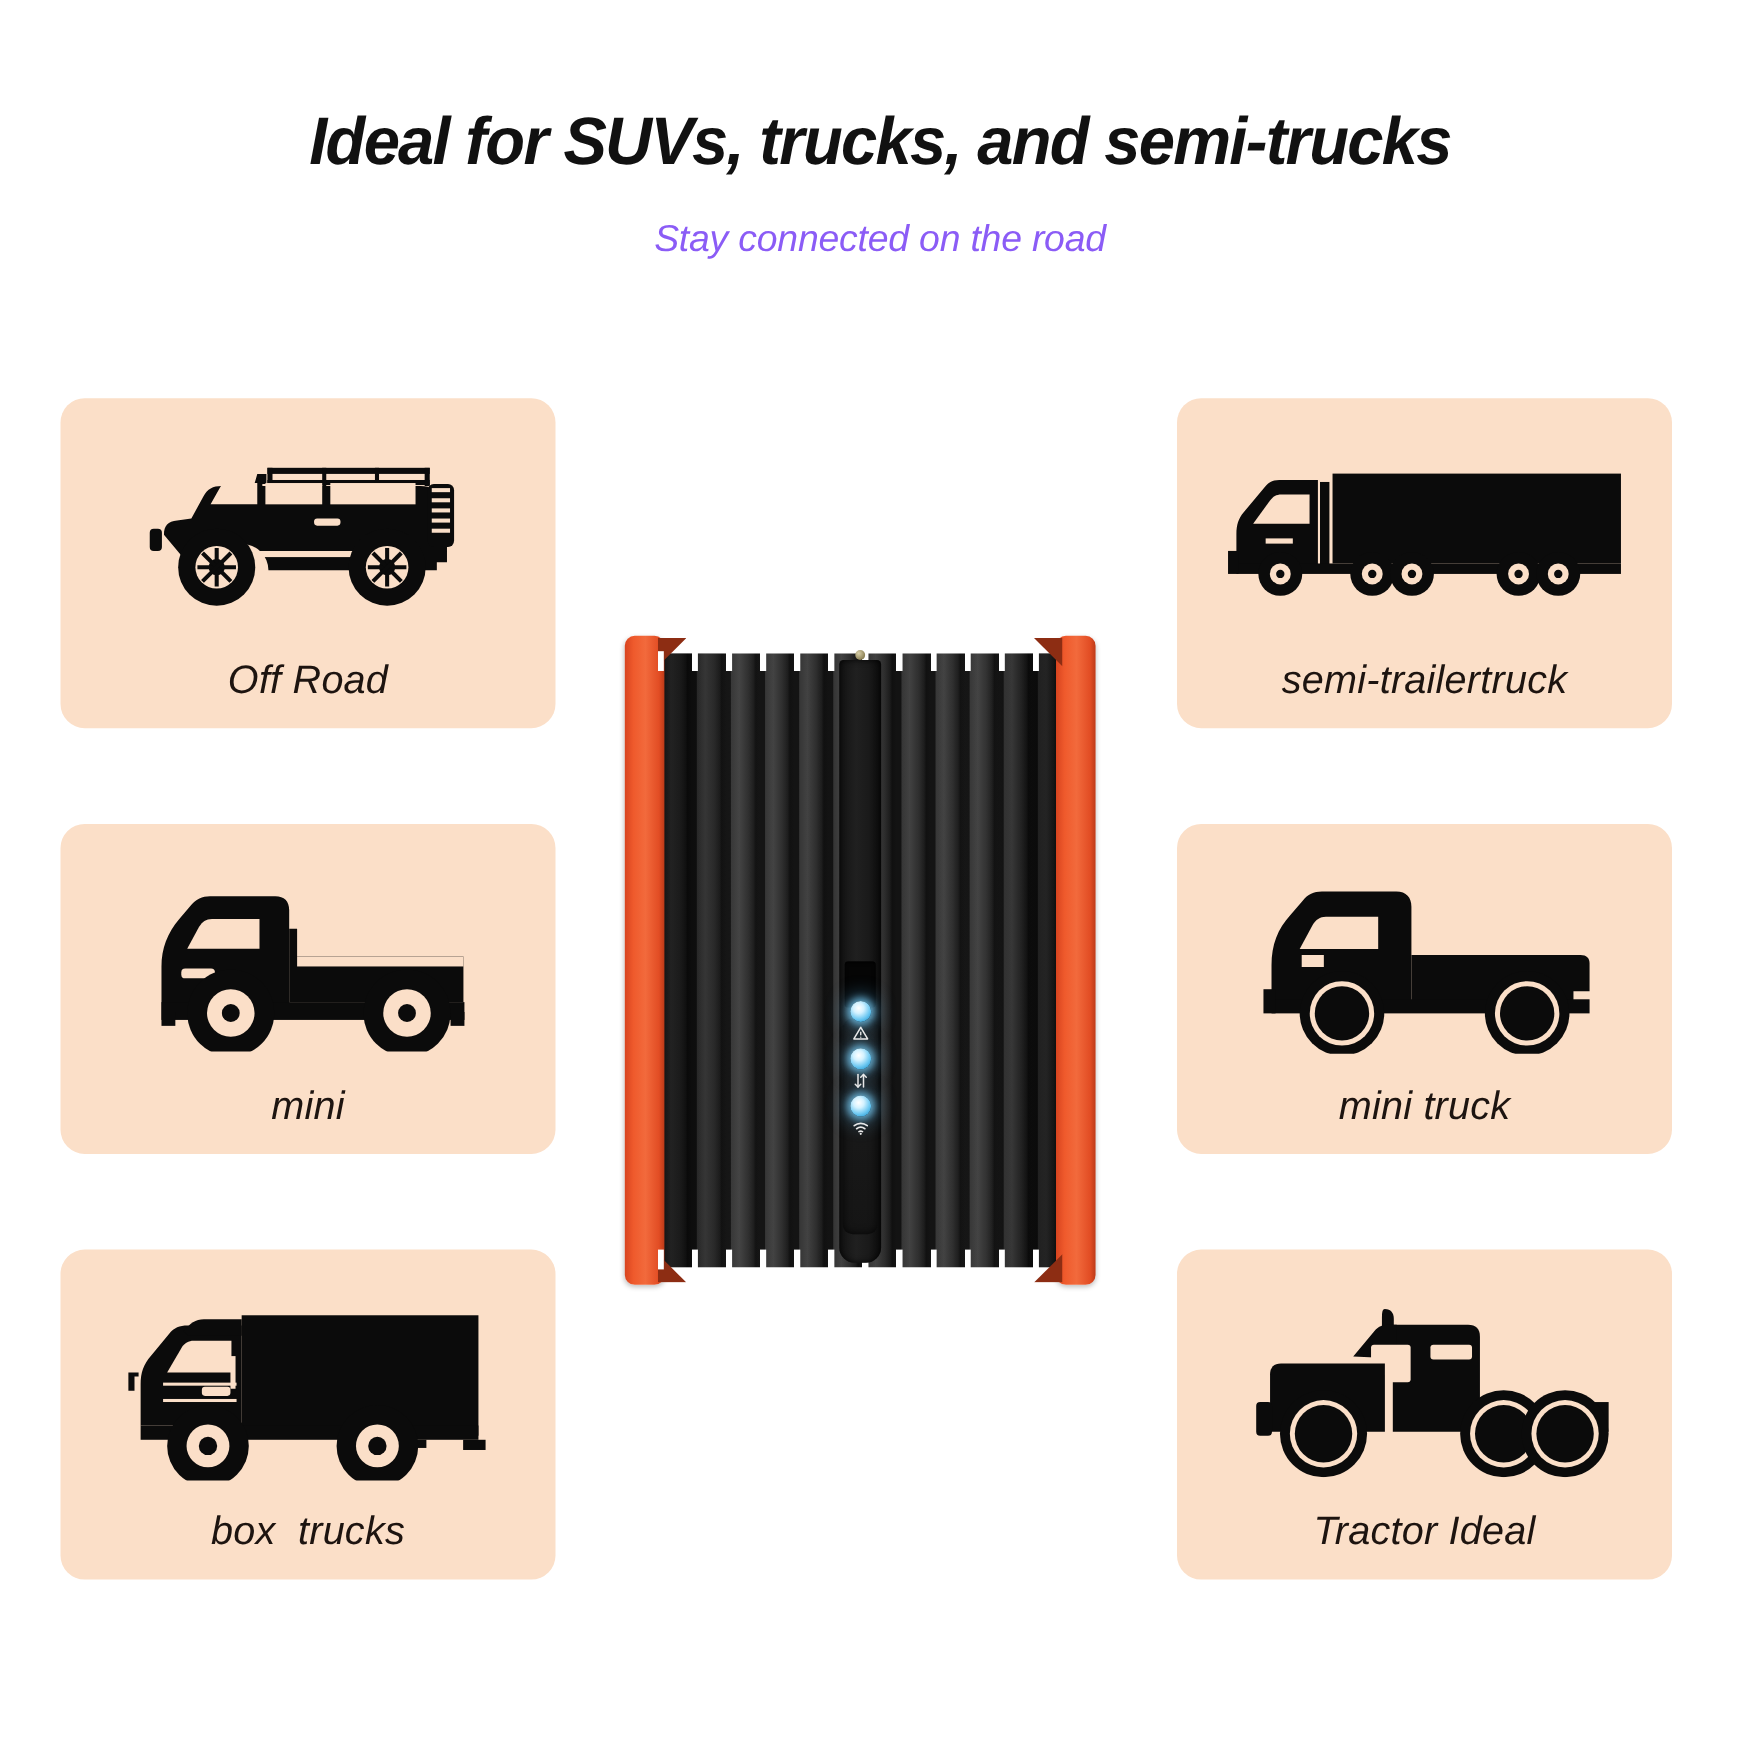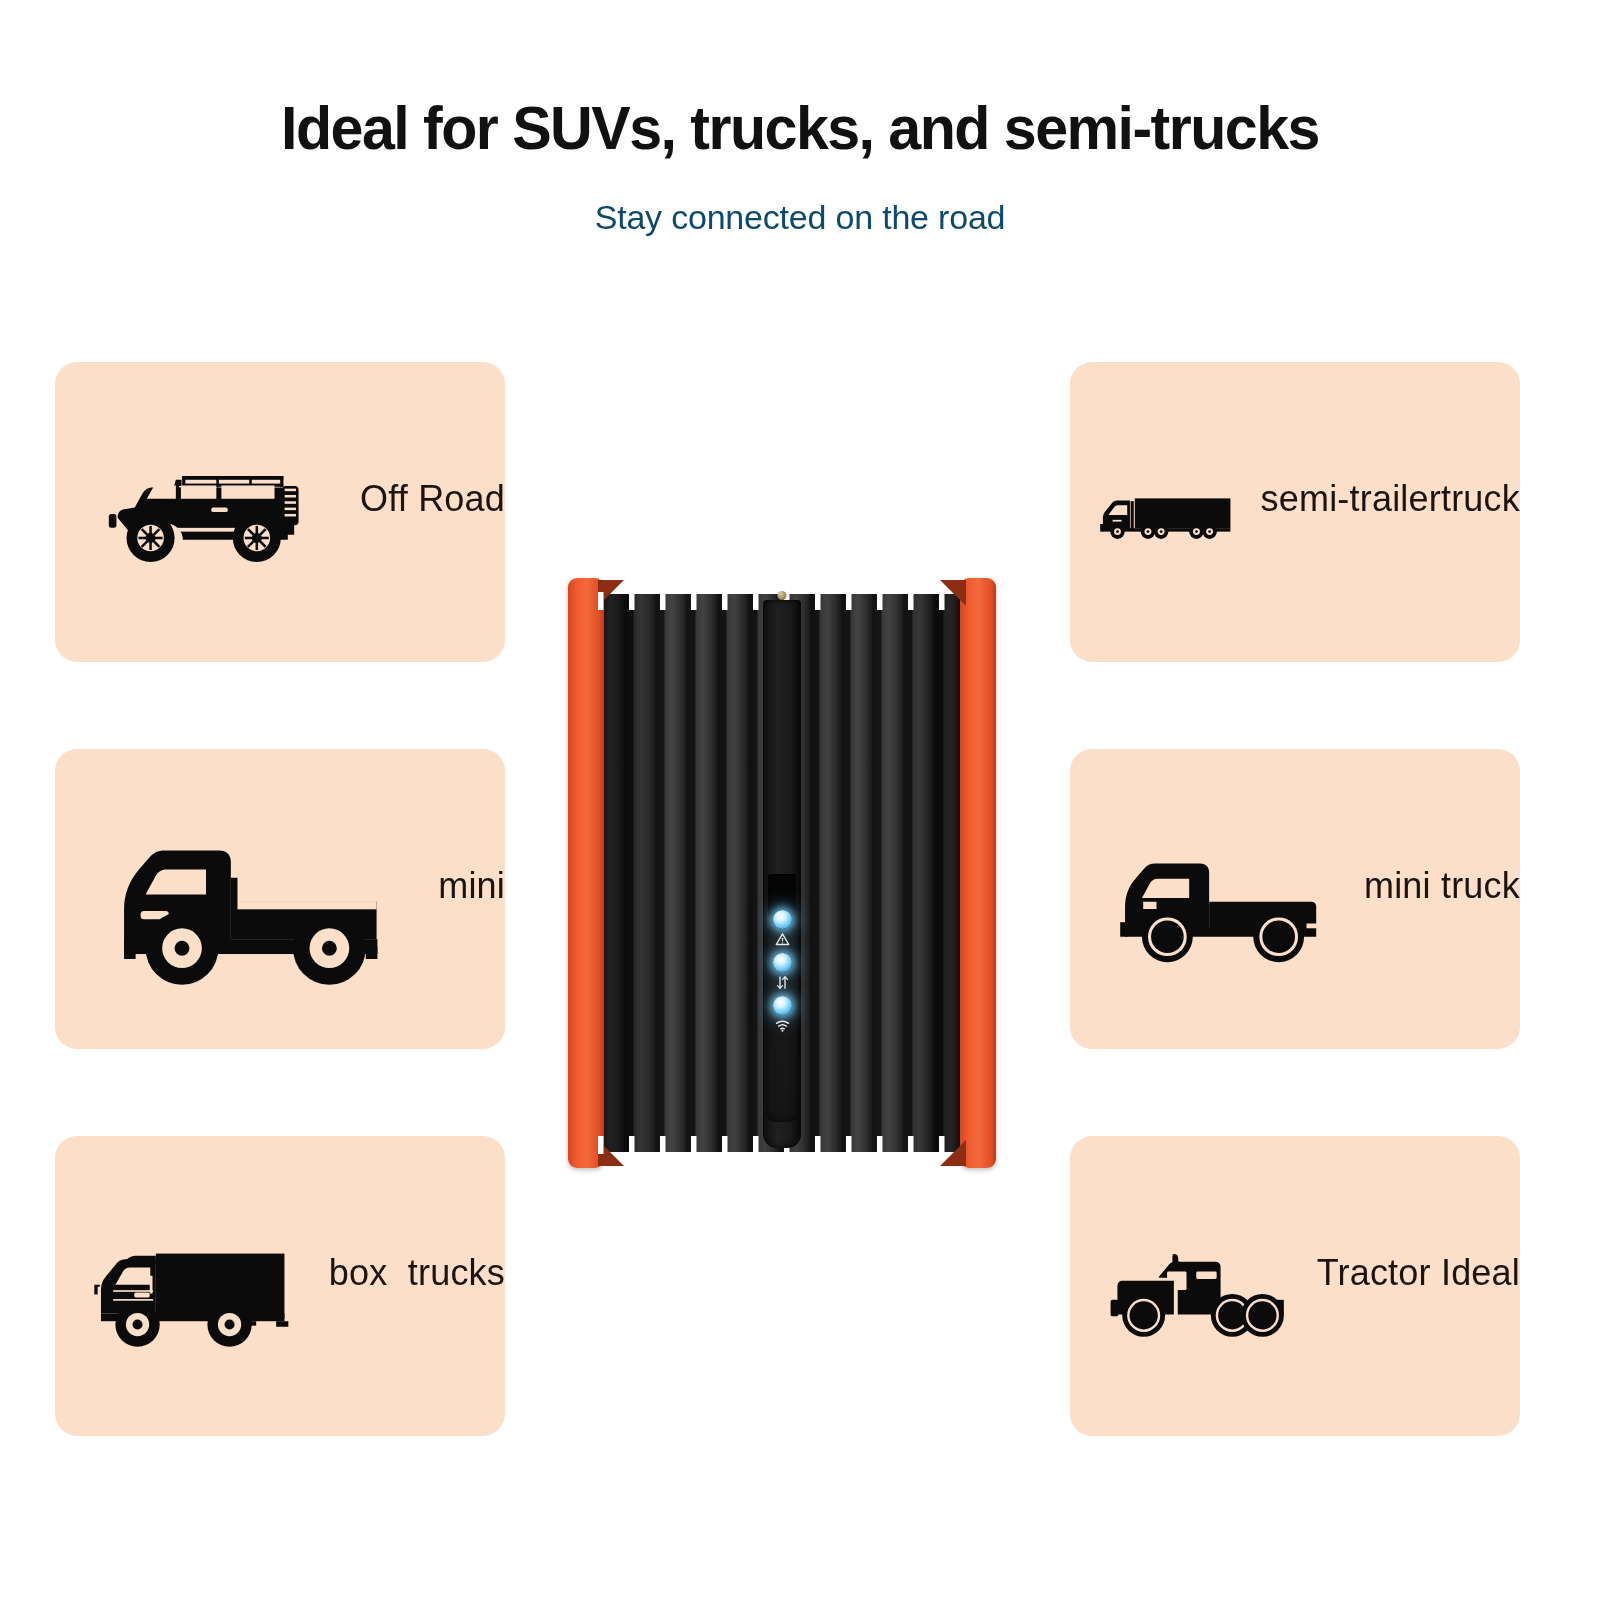--- a/index.html
+++ b/index.html
@@ -11,20 +11,21 @@
     background: #ffffff;
     font-family: "Liberation Sans", sans-serif;
     overflow: hidden;
   }
 
   #page {
     position: relative;
     width: 1310px;
     height: 1600px;
     background: #ffffff;
+    font-style: italic;
   }
 
   
   .header {
     position: absolute;
     top: 0; left: 0;
     width: 1600px;
     text-align: center;
     padding-top: 96px;
   }
@@ -34,21 +35,21 @@
     letter-spacing: -1.6px;
     color: #111111;
     line-height: 1.05;
     font-family: "Liberation Sans", sans-serif;
     transform: scaleX(0.97);
   }
   .page-subtitle {
     margin-top: 38px;
     font-size: 34px;
     font-weight: 400;
-    color: #0c4a6e;
+    color: #8b5cf6;
     letter-spacing: -0.2px;
   }
 
   
   .col {
     position: absolute;
     width: 450px;
     display: flex;
     flex-direction: column;
     gap: 87px;
@@ -56,21 +57,21 @@
   .col-left  { left: 55px;   top: 362px; }
   .col-right { left: 1070px; top: 362px; }
 
   .veh-card {
     position: relative;
     width: 450px;
     height: 300px;
     background: #FBDFC8;
     border-radius: 22px;
     display: flex;
-    flex-direction: row;
+    flex-direction: column;
     align-items: center;
     justify-content: flex-start;
     overflow: hidden;
   }
   .veh-art {
     flex: 1 1 auto;
     width: 100%;
     display: flex;
     align-items: center;
     justify-content: center;

